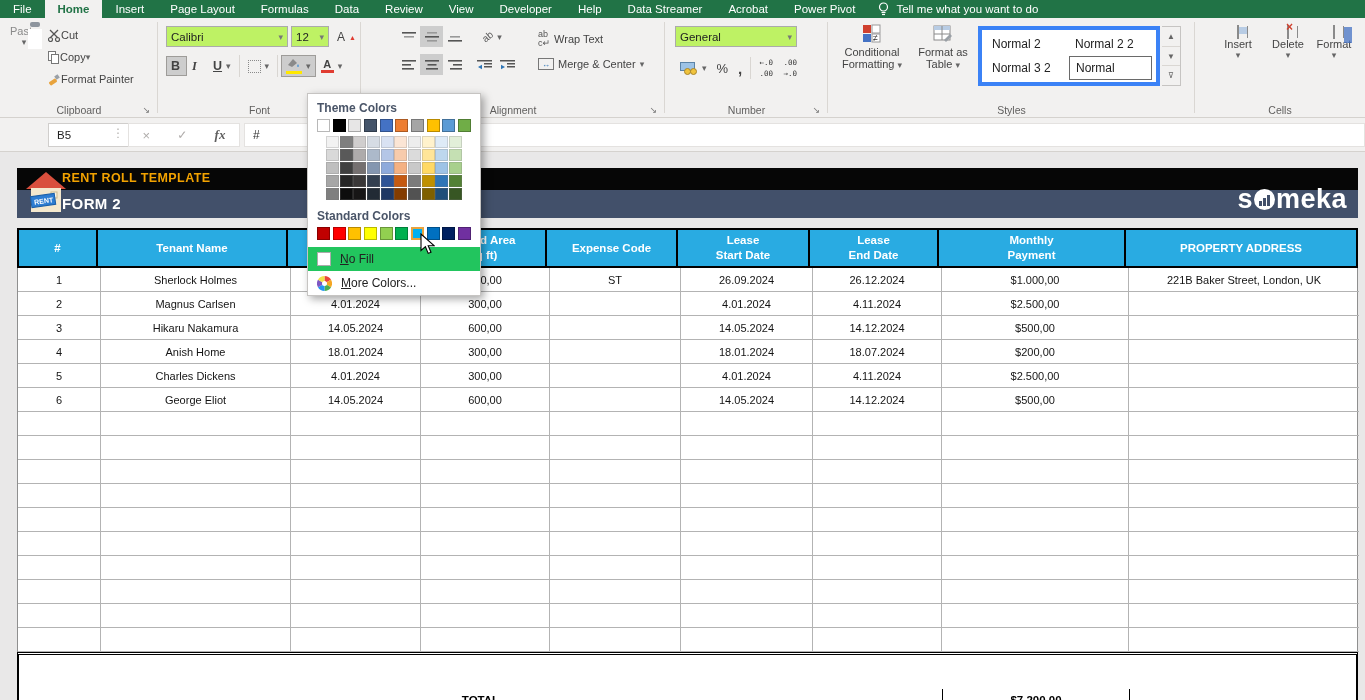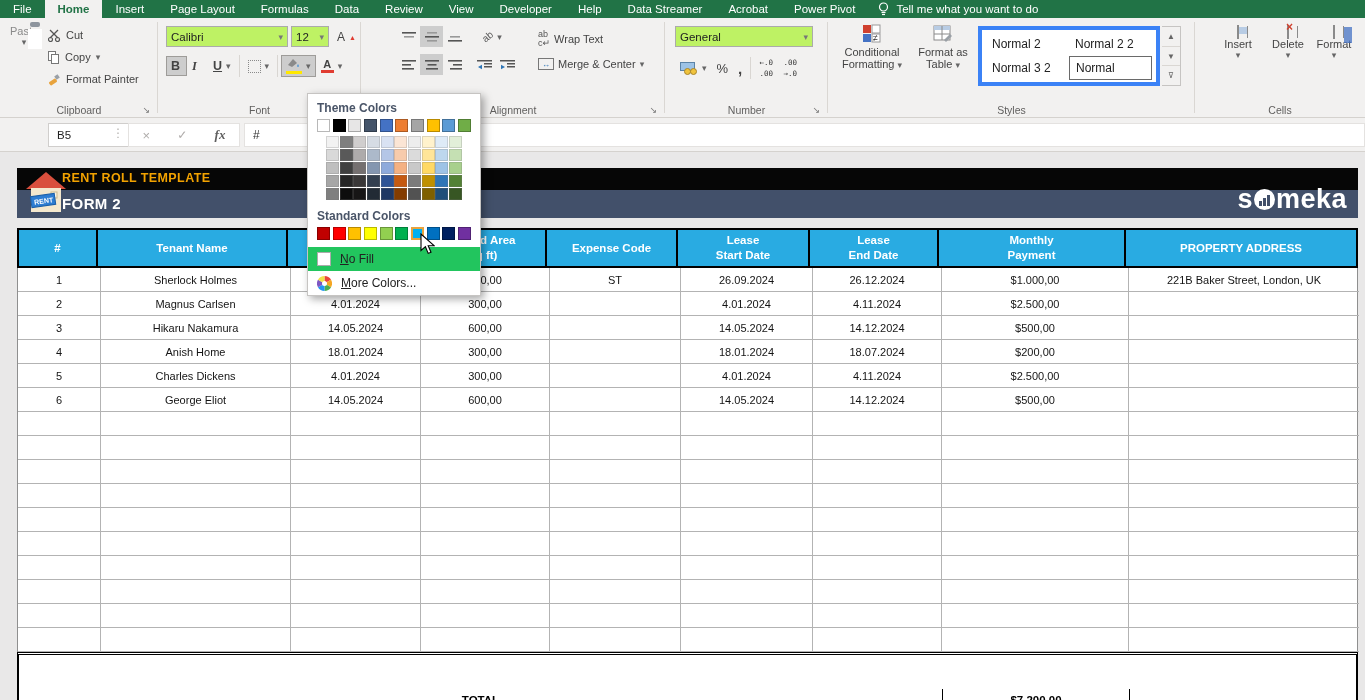--- a/index.html
+++ b/index.html
@@ -27,21 +27,21 @@
     align-items:center; padding:0 4px; font-size:11.5px; color:#222; }
   .combo .car { margin-left:auto; color:#777; font-size:9px; }
   .car { color:#666; font-size:9px; }
   .vline { width:1px; background:#D9D6D2; height:22px; margin:0 3px; display:inline-block; }
 
   
   .paste-big { position:absolute; left:5px; top:7px; width:38px; height:70px; text-align:center; color:#8a8a8a; }
   .clip-ico { width:22px; height:27px; margin:0 auto; background:#AEB4BC; border-radius:2px; position:relative; }
   .clip-ico::before { content:""; position:absolute; left:4px; top:4px; width:14px; height:20px; background:#fff; }
   .clip-ico::after { content:""; position:absolute; left:6px; top:-3px; width:10px; height:5px; background:#8E959E; border-radius:2px; }
-  .cc-row { position:absolute; left:48px; display:flex; align-items:center; gap:5px; height:20px; }
+  .cc-row { position:absolute; left:48px; display:flex; align-items:center; height:20px; }
 
   
   .bi { font-weight:bold; width:21px; text-align:center; font-size:12.5px; }
   .bucket-bar { display:block; width:16px; height:3px; background:#FFE800; margin-top:1px; }
   .fc-bar { display:block; width:13px; height:3px; background:#E03C31; margin-top:1px; }
   .dotted-box { width:13px; height:13px; border:1px dotted #8a8a8a; position:relative; }
 
   
   .abtn { width:23px; height:21px; display:inline-flex; align-items:center; justify-content:center; border:1px solid transparent; }
 
@@ -322,21 +322,21 @@
       <span style="width:16px;height:12px;border:1px solid #777;display:inline-flex;align-items:center;justify-content:center;font-size:8px;color:#2E75B6;">↔</span>
       <span>Merge &amp; Center</span>
       <span class="car">▾</span>
     </div>
     <div class="glabel">Alignment</div>
     <div class="launcher">↘</div>
     <div class="gdiv"></div>
   </div>
 
   <div class="grp" style="left:665px;width:163px;">
-    <div class="combo" style="position:absolute;left:10px;top:8px;width:138px;">
+    <div class="combo" style="position:absolute;left:10px;top:8px;width:122px;">
       <span>General</span>
         <span class="car">▾</span>
     </div>
     <div style="position:absolute;left:10px;top:38px;display:flex;align-items:center;">
       <span class="btn">
         <span class="curr">
             <span class="note"></span>
             <span class="c1"></span>
             <span class="c2"></span>
           </span>

